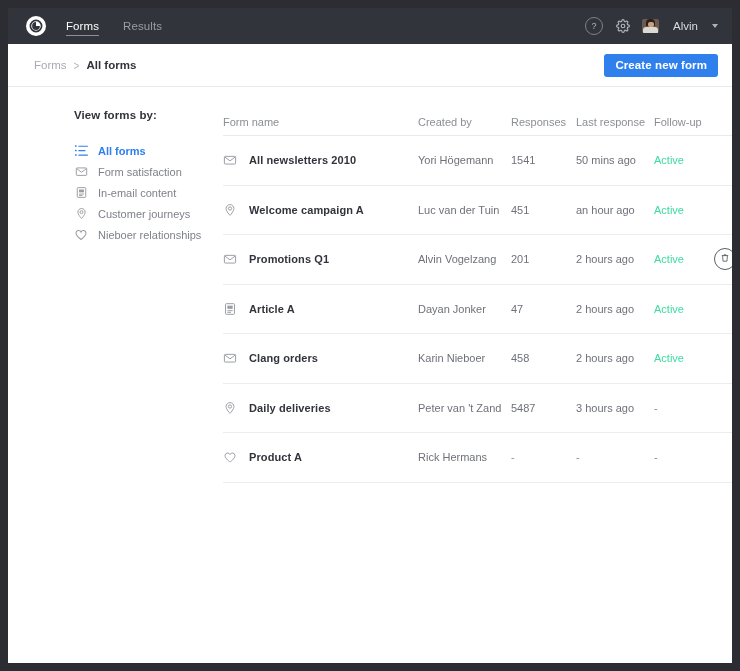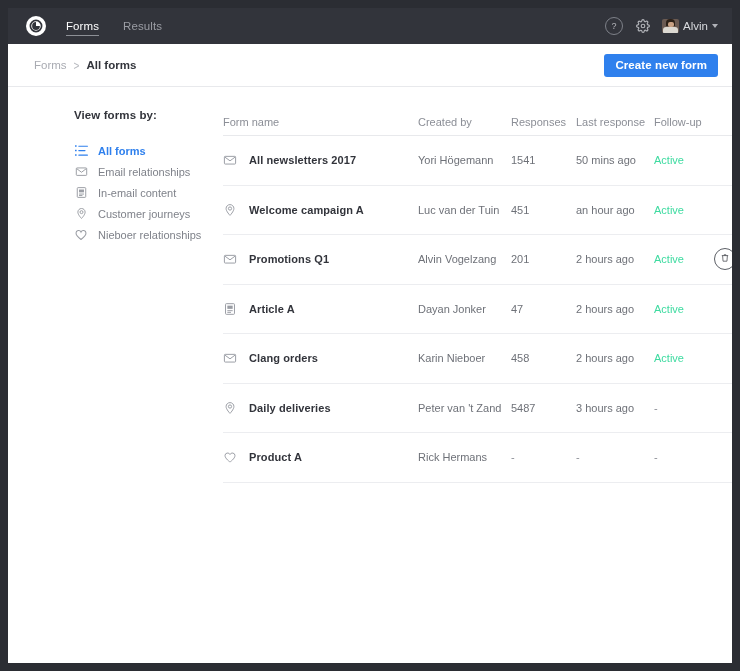--- a/index.html
+++ b/index.html
@@ -93,21 +93,21 @@
     line-height: 1;
   }
   .gear-btn {
     width: 17px; height: 17px;
     display: flex; align-items: center; justify-content: center;
     cursor: pointer;
   }
   .user {
     display: flex;
     align-items: center;
-    gap: 4px;
+    gap: 14px;
     cursor: pointer;
   }
   .avatar {
     width: 17px;
     height: 14px;
     border-radius: 2px;
     overflow: hidden;
     position: relative;
     background: #6a5a52;
     flex: none;
@@ -383,21 +383,21 @@
         <span>All forms</span>
       </div>
 
       <div class="side-item">
         <span class="side-ico">
           <svg width="13" height="13" viewBox="0 0 20 20" fill="none" stroke="#9a9da4" stroke-width="1.5">
             <rect x="2" y="4.5" width="16" height="11.5" rx="1.2"></rect>
             <path d="M2.6 5.6 10 11.2 17.4 5.6"></path>
           </svg>
         </span>
-        <span>Email relationships</span>
+        <span>Form satisfaction</span>
       </div>
 
       <div class="side-item">
         <span class="side-ico">
           <svg width="13" height="13" viewBox="0 0 20 20" fill="none" stroke="#9a9da4" stroke-width="1.5">
             <rect x="3.5" y="2.5" width="13" height="15" rx="1.2"></rect>
             <rect x="6.2" y="5.4" width="7.6" height="4.4" fill="#9a9da4" stroke="none"></rect>
             <line x1="6.2" y1="12.4" x2="13.8" y2="12.4"></line>
             <line x1="6.2" y1="14.7" x2="11.4" y2="14.7"></line>
           </svg>
@@ -436,21 +436,21 @@
       </div>
       <div id="rows">
           <div class="t-row">
             <div class="c-name">
               <span class="row-ico">
                 <svg width="14" height="14" viewBox="0 0 20 20" fill="none" stroke="#9a9da4" stroke-width="1.4">
                   <rect x="2" y="4.8" width="16" height="11" rx="1.2"></rect>
                   <path d="M2.6 5.8 10 11.2 17.4 5.8"></path>
                 </svg>
               </span>
-              <span class="row-name">All newsletters 2017</span>
+              <span class="row-name">All newsletters 2010</span>
             </div>
             <div class="c-by">Yori Högemann</div>
             <div class="c-resp">1541</div>
             <div class="c-last">50 mins ago</div>
             <div class="c-follow status-active">Active</div>
             <div class="c-act"></div>
           </div>
           <div class="t-row">
             <div class="c-name">
               <span class="row-ico">

